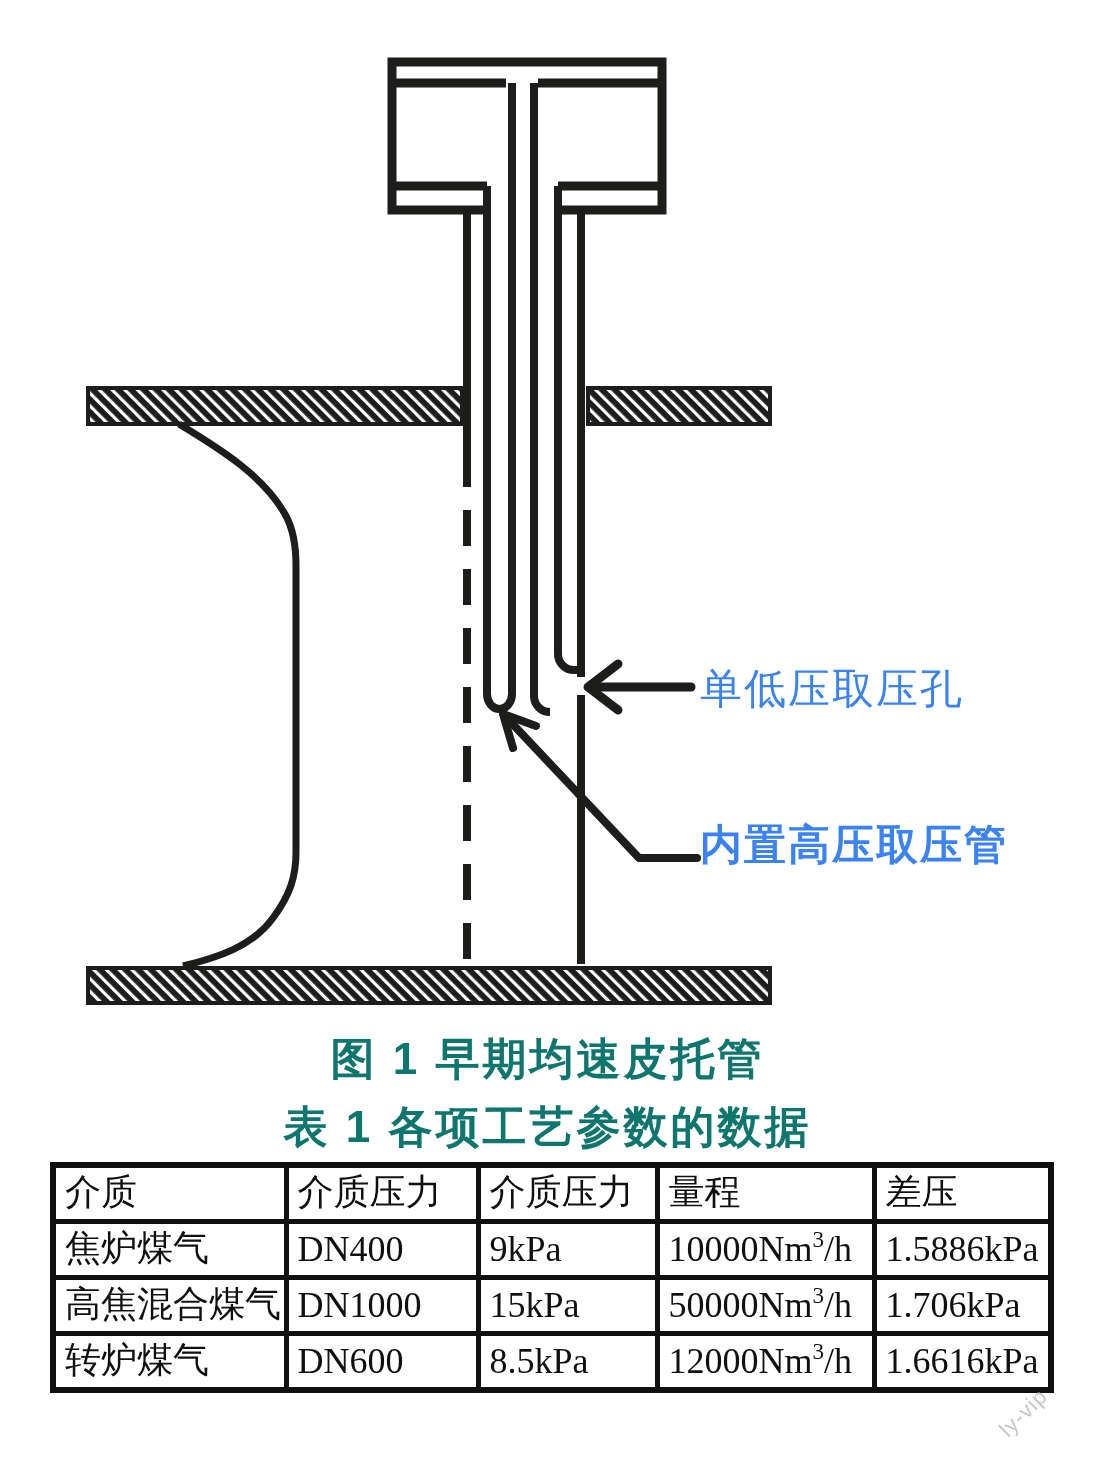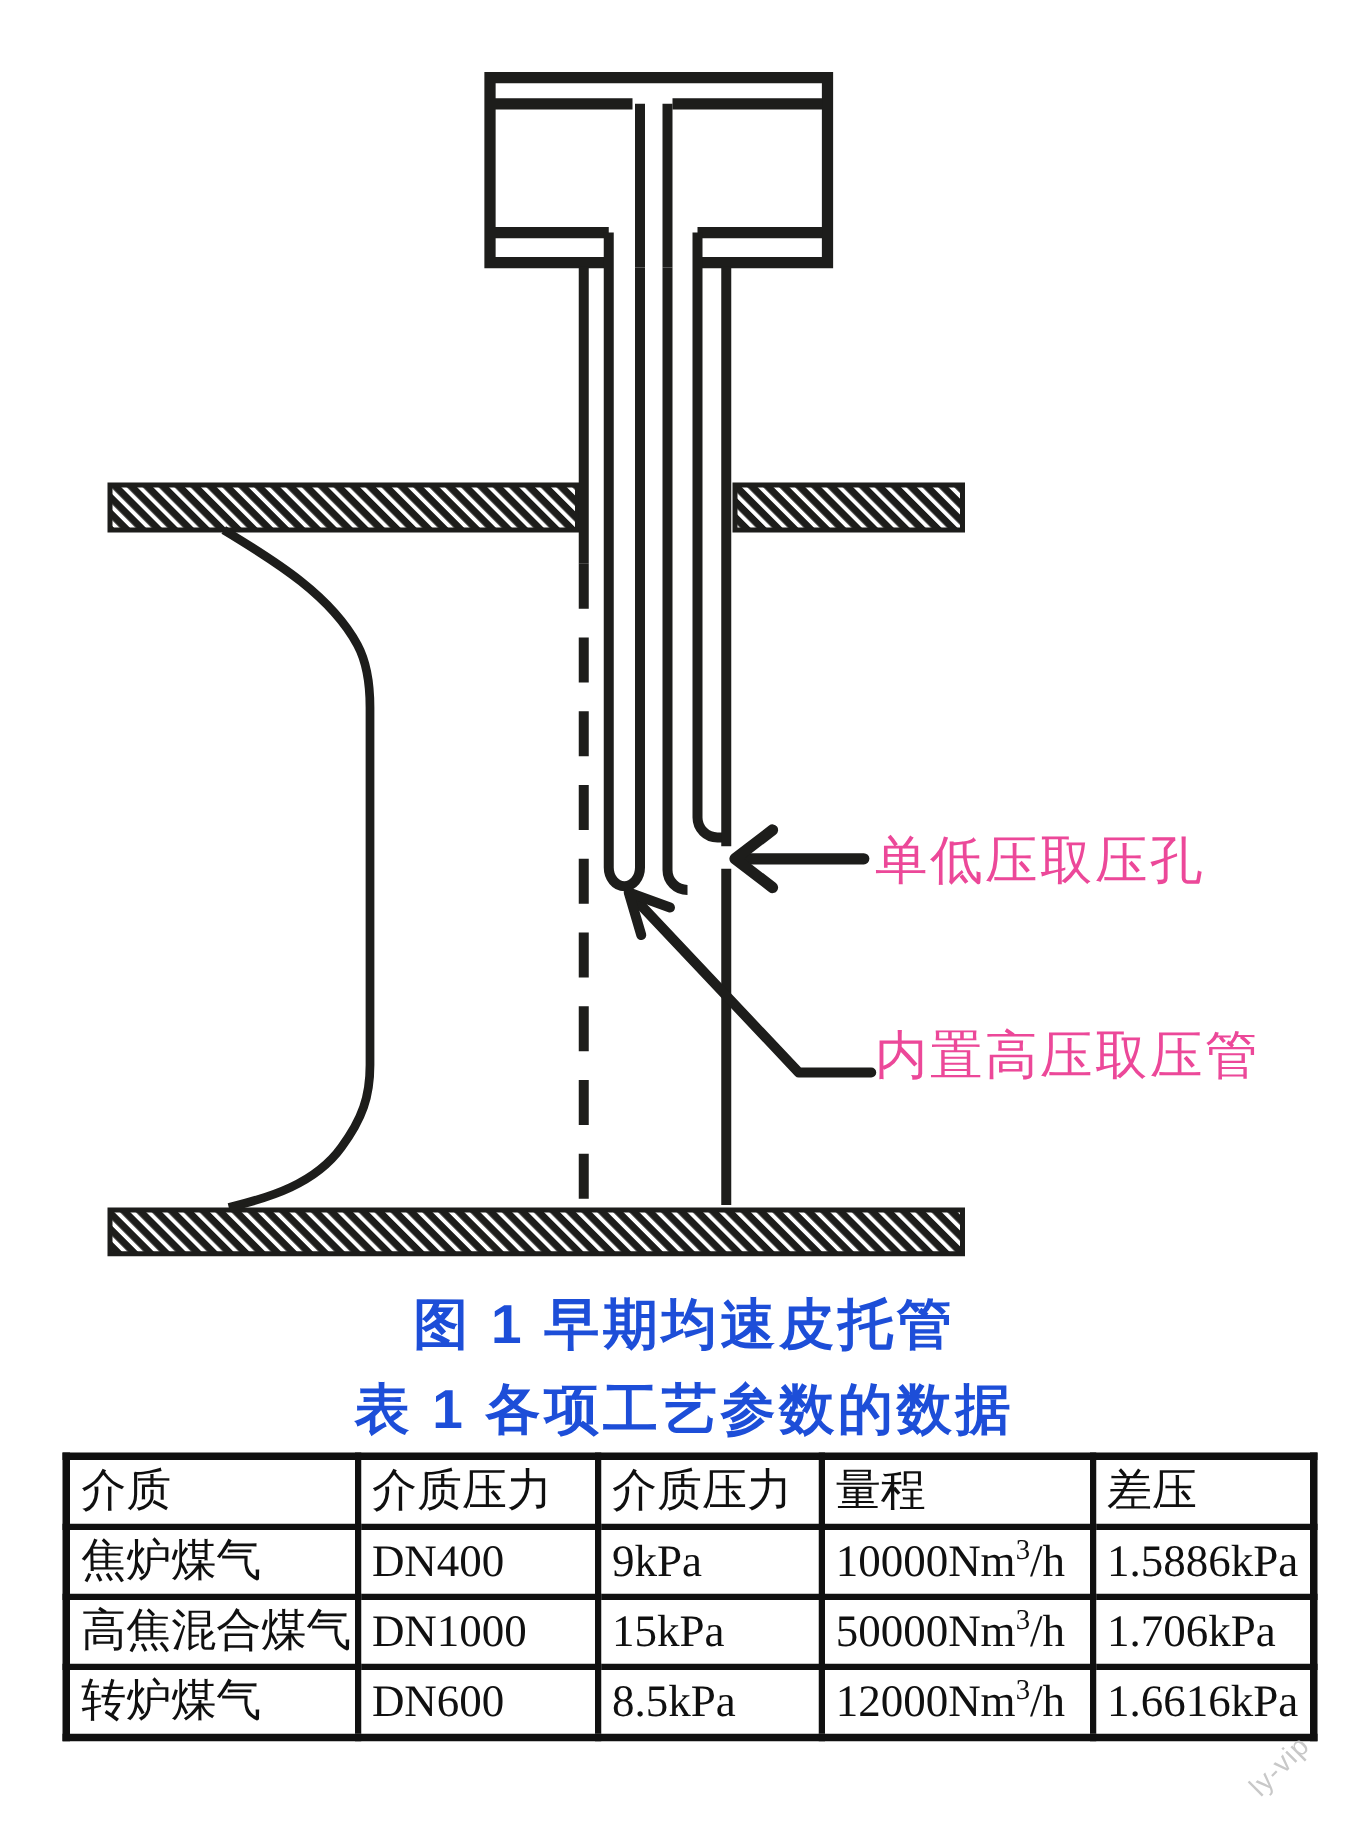--- a/index.html
+++ b/index.html
@@ -7,27 +7,27 @@
     width:1095px;height:1463px;position:relative;background:#ffffff;
     font-family:"Liberation Serif","DejaVu Serif",serif;color:#151515;
     overflow:hidden;
   }
   .abs{position:absolute;}
   
   #diagram{left:0;top:0;width:1095px;height:1010px;}
   
   .diagram-label{
     font-family:"Liberation Serif","DejaVu Serif",serif;
-    font-size:42px;line-height:1;letter-spacing:2px;color:#ec4899;white-space:nowrap;
+    font-size:42px;line-height:1;letter-spacing:2px;color:#3b82f6;white-space:nowrap;
   }
   
   .caption{
     left:0;width:1095px;text-align:center;
     font-family:"Liberation Sans","DejaVu Sans",sans-serif;
-    font-weight:bold;color:#1d4ed8;white-space:nowrap;
+    font-weight:bold;color:#0f766e;white-space:nowrap;
   }
   #fig-caption{top:1030px;font-size:44px;letter-spacing:3px;}
   #table-caption{top:1098px;font-size:44px;letter-spacing:3px;}
   
   #params-table{
     left:50px;top:1162px;width:998px;
     border-collapse:collapse;table-layout:fixed;
     font-family:"Liberation Serif","DejaVu Serif",serif;
     font-size:36px;color:#101010;
   }
@@ -90,21 +90,21 @@
     <path d="M618,664 L588,687 L618,710"></path>
   </g>
 
   <g stroke="#1d1d1b" fill="none" stroke-width="8" stroke-linecap="round" stroke-linejoin="round">
     <path d="M505,716 L639,858 H697"></path>
     <path d="M536,726 L503,714 L513,748"></path>
   </g>
 </svg>
 
 <div class="abs diagram-label" style="left:700px;top:668px;">单低压取压孔</div>
-<div class="abs diagram-label" style="left:700px;top:824px;">内置高压取压管</div>
+<div class="abs diagram-label" style="left:700px;top:824px;font-weight:bold;">内置高压取压管</div>
 
 <div id="fig-caption" class="abs caption">图 1  早期均速皮托管</div>
 <div id="table-caption" class="abs caption">表 1  各项工艺参数的数据</div>
 
 <table id="params-table" class="abs">
   <colgroup>
     <col style="width:233px">
       <col style="width:192px">
       <col style="width:179px">
     <col style="width:217px">

